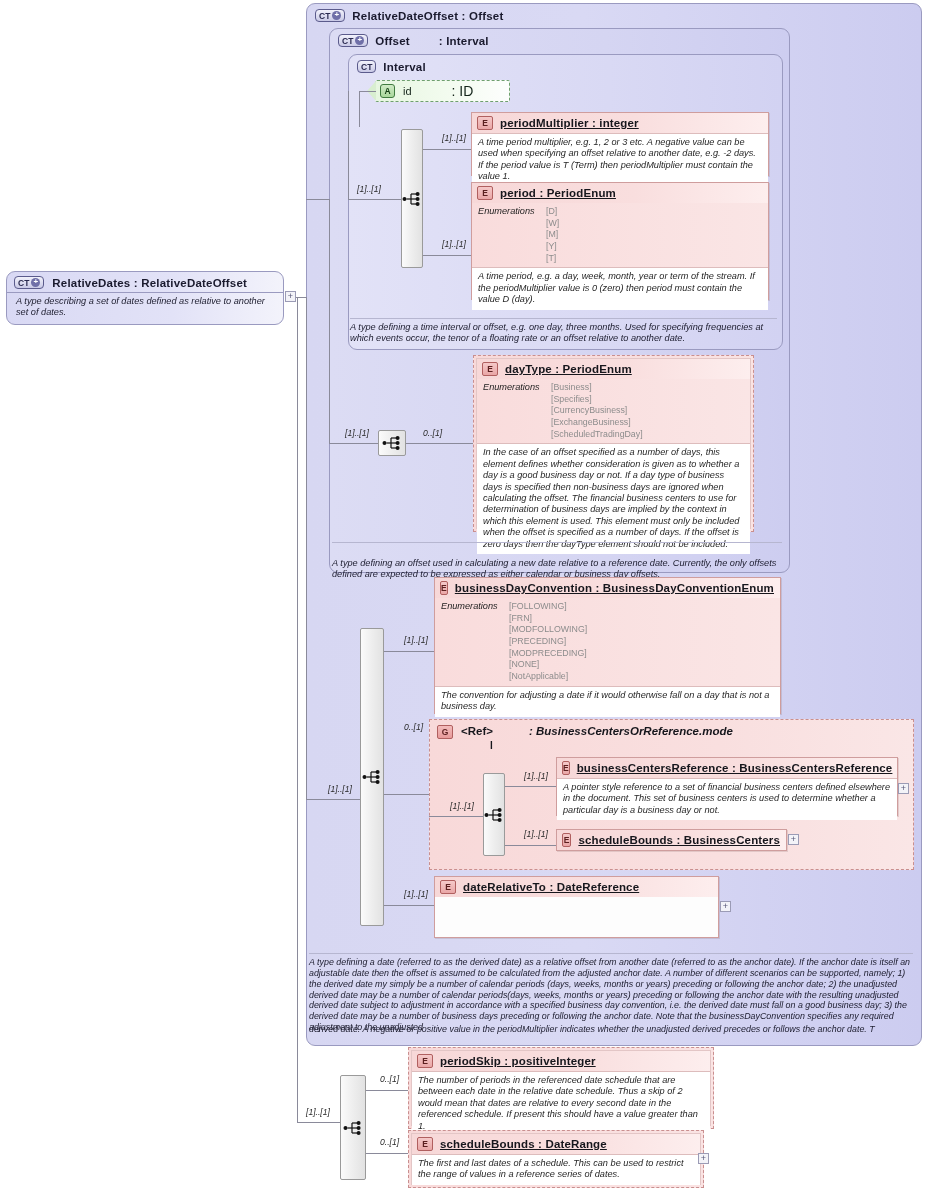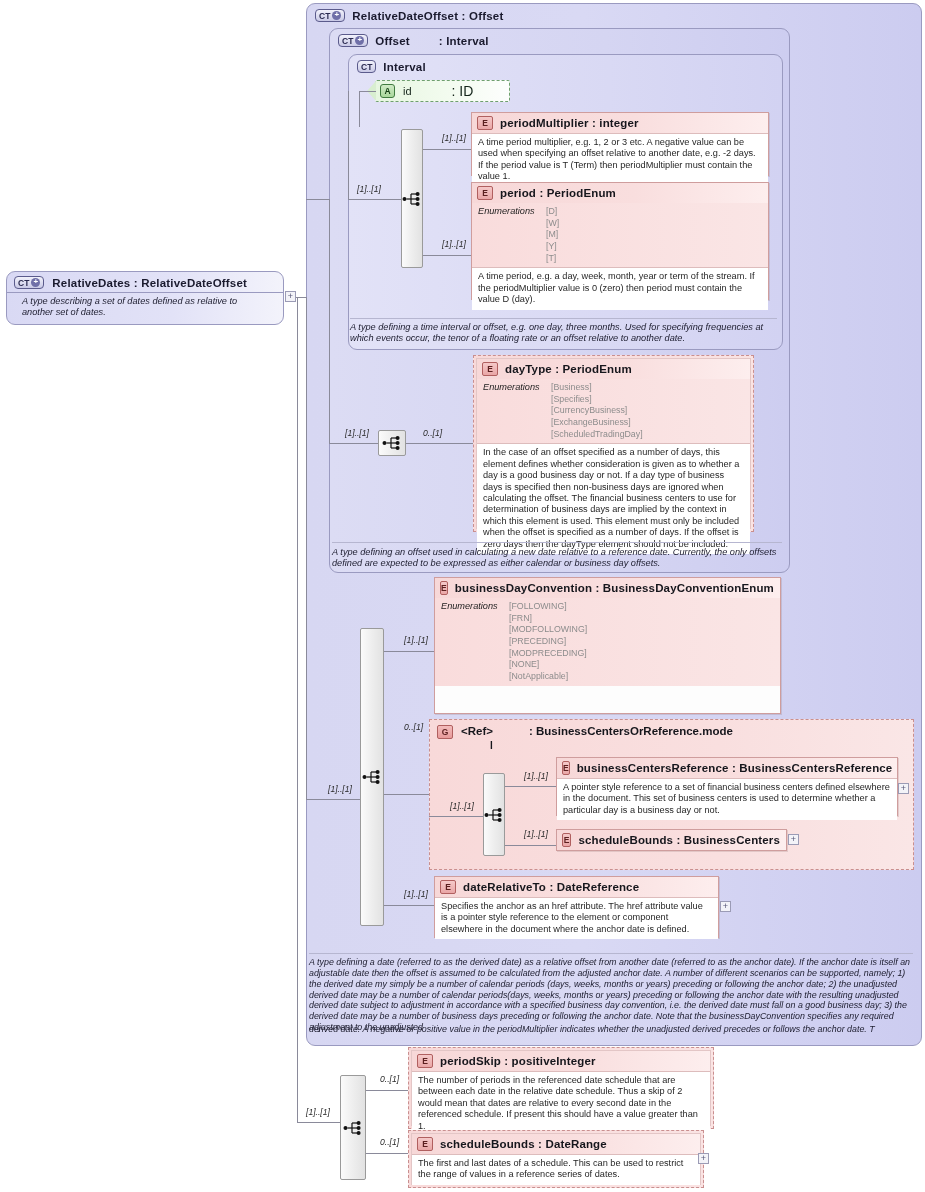--- a/index.html
+++ b/index.html
@@ -79,25 +79,25 @@
     width:16px; height:14px; border:1px solid #b05f5f; border-radius:2px;
     background:linear-gradient(to bottom,#f5c9c9,#e9a6a6);
     font-size:8.5px; font-weight:bold; color:#5b1f1f;
   }
   .g-badge {
     display:inline-flex; align-items:center; justify-content:center;
     width:16px; height:14px; border:1px solid #b05f5f; border-radius:2px;
     background:linear-gradient(to bottom,#f3bcbc,#e79a9a);
     font-size:8.5px; font-weight:bold; color:#5b1f1f;
   }
-  .el-name { font-size:11.5px; font-weight:bold; color:#16161c; letter-spacing:.15px; }
+  .el-name { font-size:11.5px; font-weight:bold; color:#16161c; letter-spacing:.15px;text-decoration:underline; }
   .el-body {
     border-top:1px solid #ddbcbc;
     padding:3px 6px 4px 6px;
-    font-size:9.2px; line-height:1.24; color:#262626;
+    font-style:italic; font-size:9.2px; line-height:1.24; color:#262626;
     background:#ffffff;
   }
   .enum-block {
     display:flex; padding:3px 6px 3px 6px;
     background:linear-gradient(to right,#f9dcdc,#fae5e5);
     font-size:9.2px;
   }
   .enum-label { font-style:italic; color:#1d1d1d; width:68px; flex:none; }
   .enum-values { color:#8c8c8c; font-family:"Liberation Sans", sans-serif; line-height:1.33; font-size:8.8px; }
   .enum-values div { white-space:nowrap; }
@@ -278,21 +278,21 @@
     <circle cx="15.6" cy="3" r="2" fill="#111"></circle>
     <circle cx="15.6" cy="8" r="2" fill="#111"></circle>
     <circle cx="15.6" cy="13" r="2" fill="#111"></circle>
   </svg>
 </div>
 <div class="card" style="left:345px; top:428px;">[1]..[1]</div>
 <div class="card" style="left:423px; top:428px;">0..[1]</div>
 <div class="ln h" style="left:329px; top:443px; width:49px;"></div>
 <div class="ln h" style="left:406px; top:443px; width:67px;"></div>
 
-<div class="abs" style="left:332px; top:542px; width:450px; border-top:1px solid #b6b6d0; padding-top:4px;
+<div class="abs" style="left:332px; top:542px; width:450px; border-top:1px solid #b6b6d0; padding-top:15px;
      font-style:italic; font-size:9.2px; line-height:1.24; color:#1c1c2e;">A type defining an offset used in calculating a new date relative to a reference date. Currently, the only offsets defined are expected to be expressed as either calendar or business day offsets.</div>
 
 <div class="el-box" style="left:434px; top:577px; width:347px; height:137px;">
   <div class="el-head">
     <span class="e-badge">
         <span>E</span>
       </span>
     <span class="el-name">businessDayConvention : BusinessDayConventionEnum</span>
   </div>
   <div class="enum-block">
@@ -300,20 +300,21 @@
     <span class="enum-values">
       <div>[FOLLOWING]</div>
       <div>[FRN]</div>
       <div>[MODFOLLOWING]</div>
       <div>[PRECEDING]</div>
       <div>[MODPRECEDING]</div>
       <div>[NONE]</div>
       <div>[NotApplicable]</div>
     </span>
   </div>
+  <div class="el-body">The convention for adjusting a date if it would otherwise fall on a day that is not a business day.</div>
 </div>
 
 <div class="seq" style="left:360px; top:628px; width:24px; height:298px;">
   <svg width="20" height="16" viewBox="0 0 20 16">
     <circle cx="2.5" cy="8" r="2" fill="#111"></circle>
     <line x1="4.5" y1="8" x2="9" y2="8" stroke="#111" stroke-width="1.2"></line>
     <line x1="9" y1="3" x2="9" y2="13" stroke="#111" stroke-width="1.2"></line>
     <line x1="9" y1="3" x2="14" y2="3" stroke="#111" stroke-width="1.2"></line>
     <line x1="9" y1="8" x2="14" y2="8" stroke="#111" stroke-width="1.2"></line>
     <line x1="9" y1="13" x2="14" y2="13" stroke="#111" stroke-width="1.2"></line>
@@ -330,21 +331,21 @@
 <div class="card" style="left:404px; top:635px;">[1]..[1]</div>
 <div class="card" style="left:404px; top:722px;">0..[1]</div>
 <div class="card" style="left:404px; top:889px;">[1]..[1]</div>
 
 <div class="grp-box" style="left:429px; top:719px; width:485px; height:151px;">
   <div class="grp-head">
     <span class="g-badge">
         <span>G</span>
       </span>
     <span class="grp-title">&lt;Ref&gt;</span>
-    <span class="grp-title" style="margin-left:28px;">: BusinessCentersOrReference.mode</span>
+    <span class="grp-title" style="margin-left:28px;font-style:italic;">: BusinessCentersOrReference.mode</span>
   </div>
   <div class="grp-sub">l</div>
 </div>
 
 <div class="seq" style="left:483px; top:773px; width:22px; height:83px;">
   <svg width="20" height="16" viewBox="0 0 20 16">
     <circle cx="2.5" cy="8" r="2" fill="#111"></circle>
     <line x1="4.5" y1="8" x2="9" y2="8" stroke="#111" stroke-width="1.2"></line>
     <line x1="9" y1="3" x2="9" y2="13" stroke="#111" stroke-width="1.2"></line>
     <line x1="9" y1="3" x2="14" y2="3" stroke="#111" stroke-width="1.2"></line>
@@ -383,21 +384,20 @@
 </div>
 <div class="stub" style="left:788px; top:834px;"></div>
 
 <div class="el-box" style="left:434px; top:876px; width:285px; height:62px;">
   <div class="el-head">
     <span class="e-badge">
         <span>E</span>
       </span>
     <span class="el-name">dateRelativeTo : DateReference</span>
   </div>
-  <div class="el-body">Specifies the anchor as an href attribute. The href attribute value is a pointer style reference to the element or component elsewhere in the document where the anchor date is defined.</div>
 </div>
 <div class="stub" style="left:720px; top:901px;"></div>
 
 <div class="abs" style="left:309px; top:953px; width:604px; border-top:1px solid #b6b6d0; padding-top:3px;
      font-style:italic; font-size:8.9px; line-height:1.22; color:#1c1c2e;">A type defining a date (referred to as the derived date) as a relative offset from another date (referred to as the anchor date). If the anchor date is itself an adjustable date then the offset is assumed to be calculated from the adjusted anchor date. A number of different scenarios can be supported, namely; 1) the derived date my simply be a number of calendar periods (days, weeks, months or years) preceding or following the anchor date; 2) the unadjusted derived date may be a number of calendar periods(days, weeks, months or years) preceding or following the anchor date with the resulting unadjusted derived date subject to adjustment in accordance with a specified business day convention, i.e. the derived date must fall on a good business day; 3) the derived date may be a number of business days preceding or following the anchor date. Note that the businessDayConvention specifies any required adjustment to the unadjusted</div>
 <div class="abs" style="left:309px; top:1024px; width:604px;
      font-style:italic; font-size:8.9px; line-height:1.22; color:#1c1c2e;">derived date. A negative or positive value in the periodMultiplier indicates whether the unadjusted derived precedes or follows the anchor date. T</div>
 
 <div class="seq" style="left:340px; top:1075px; width:26px; height:105px;">
   <svg width="20" height="16" viewBox="0 0 20 16">
@@ -445,21 +445,21 @@
 <div class="abs" style="left:6px; top:271px; width:278px; height:54px;
      border:1px solid #9a9ac0; border-radius:9px;
      background:linear-gradient(to right,#d9d9f4 0%,#e2e2f7 60%,#f3f3fb 100%);">
   <div style="display:flex; align-items:center; gap:8px; padding:4px 6px 3px 7px;">
     <span class="ct-badge">
       <span>CT</span>
         <span class="plus">+</span>
     </span>
     <span class="ct-title"><span>RelativeDates</span>&nbsp;:&nbsp;<span>RelativeDateOffset</span></span>
   </div>
-  <div style="border-top:1px solid #9a9ac0; padding:3px 15px; font-style:italic; font-size:9.2px; line-height:1.24; color:#1c1c2e;">A type describing a set of dates defined as relative to another set of dates.</div>
+  <div style="border-top:1px solid #9a9ac0; padding:3px 9px; font-style:italic; font-size:9.2px; line-height:1.24; color:#1c1c2e;">A type describing a set of dates defined as relative to another set of dates.</div>
 </div>
 <div class="stub" style="left:285px; top:291px;"></div>
 
 <div class="ln h" style="left:296px; top:297px; width:10px;"></div>
 <div class="ln v" style="left:306px; top:297px; height:502px;"></div>
 <div class="ln v" style="left:297px; top:297px; height:825px;"></div>
 <div class="ln v" style="left:329px; top:199px; height:244px;"></div>
 <div class="ln h" style="left:306px; top:199px; width:23px;"></div>
 <div class="ln v" style="left:348px; top:91px; height:108px;"></div>
 

